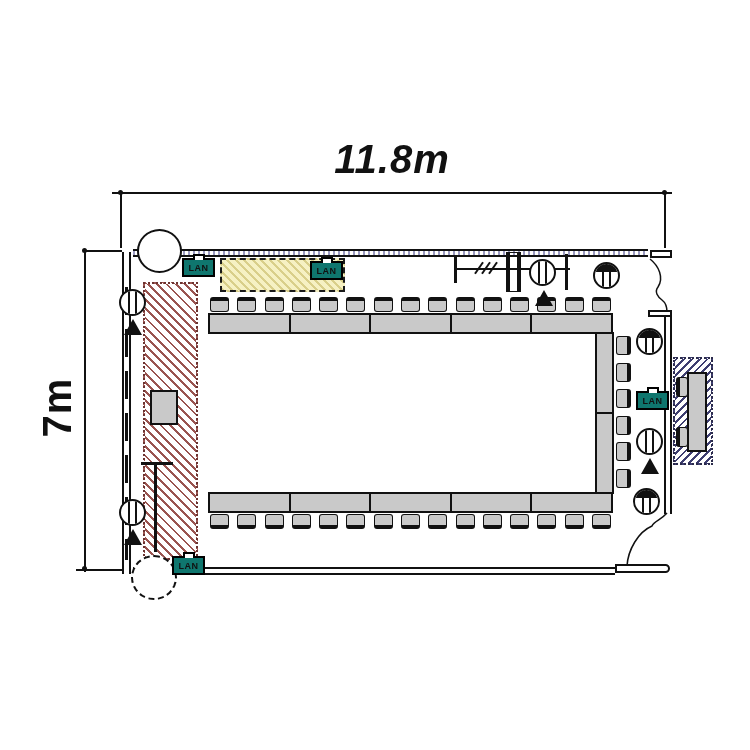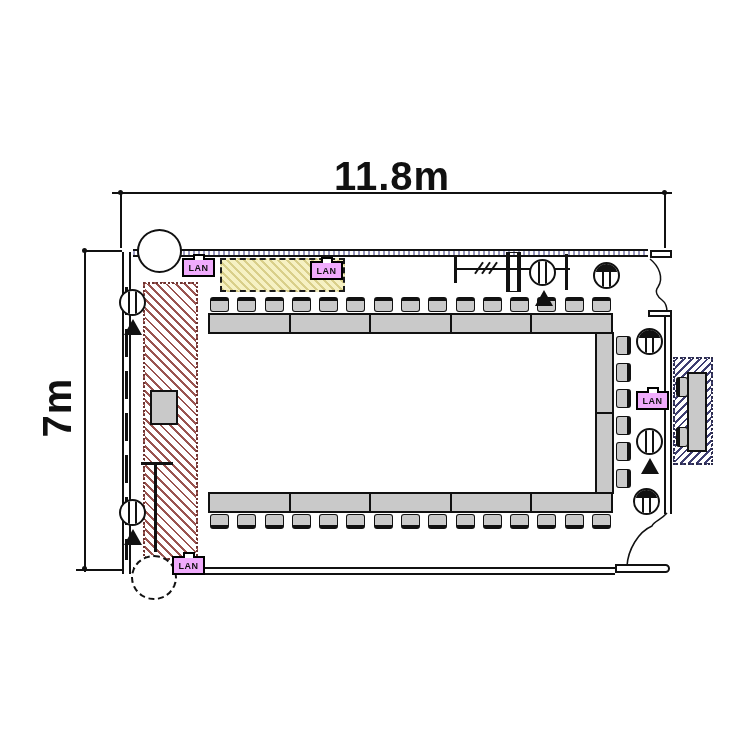--- a/index.html
+++ b/index.html
@@ -60,40 +60,40 @@
           box-sizing:border-box;overflow:hidden;position:absolute;}
   .outlet::before,.outlet::after{content:"";position:absolute;top:0;bottom:0;width:2px;background:#111;}
   .outlet::before{left:30%;}
   .outlet::after{left:60%;}
   .outlet .cap{position:absolute;top:-1px;left:6%;width:88%;height:40%;background:#111;
                border-radius:14px 14px 0 0;}
   .tri-up{width:0;height:0;border-left:9px solid transparent;border-right:9px solid transparent;
           border-bottom:16px solid #111;}
 
   
-  .lan{background:#f0abfc;border:2px solid #000;box-sizing:border-box;display:flex;
+  .lan{background:#0f766e;border:2px solid #000;box-sizing:border-box;display:flex;
        align-items:center;justify-content:center;font-size:9px;font-weight:bold;
        letter-spacing:0.5px;}
   .lan::before{content:"";position:absolute;top:-6px;left:50%;transform:translateX(-50%);
        width:12px;height:6px;background:#fff;border:2px solid #000;border-bottom:none;
        box-sizing:border-box;}
 
   
   .vbar{background:#111;}
   .hline{background:#111;}
   .slash{width:2px;height:14px;background:#111;transform:rotate(35deg);}
   .hpair{border-left:4px solid #111;border-right:4px solid #111;background:transparent;
          border-top:1px solid #111;border-bottom:1px solid #111;box-sizing:border-box;}
 </style>
 </head>
 <body>
 
 <div id="canvas">
 
-  <div class="abs dim-label" style="left:192px;top:154px;width:400px;">11.8m</div>
+  <div class="abs dim-label" style="left:192px;top:137px;width:400px;font-style:italic;">11.8m</div>
   <div class="abs dim-line-h" style="left:112px;top:192px;width:560px;"></div>
   <div class="abs dim-dot" style="left:118px;top:190px;"></div>
   <div class="abs dim-dot" style="left:662px;top:190px;"></div>
   <div class="abs dim-line-v" style="left:120px;top:194px;height:54px;"></div>
   <div class="abs dim-line-v" style="left:664px;top:194px;height:54px;"></div>
 
   <div class="abs dim-label" style="left:7px;top:385px;width:100px;transform:rotate(-90deg);">7m</div>
   <div class="abs dim-line-v" style="left:84px;top:250px;height:322px;"></div>
   <div class="abs dim-dot" style="left:82px;top:248px;"></div>
   <div class="abs dim-dot" style="left:82px;top:566px;"></div>

